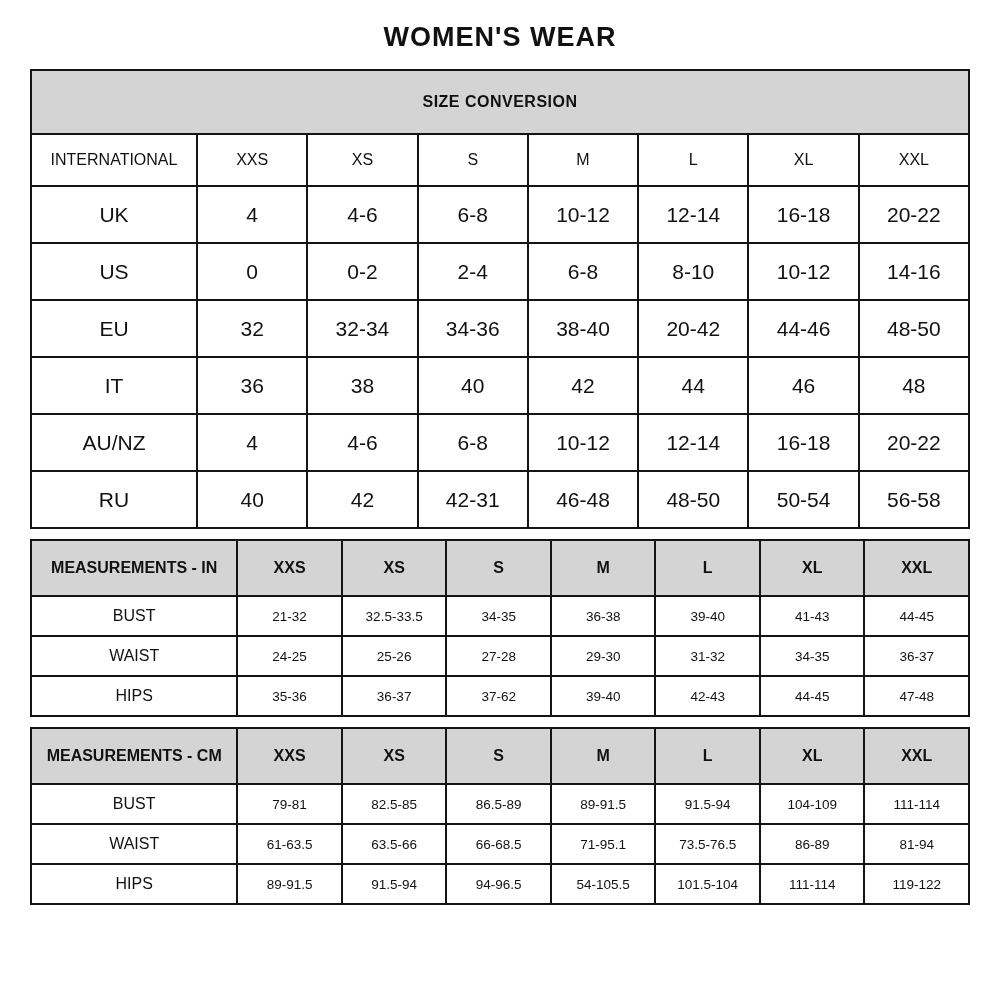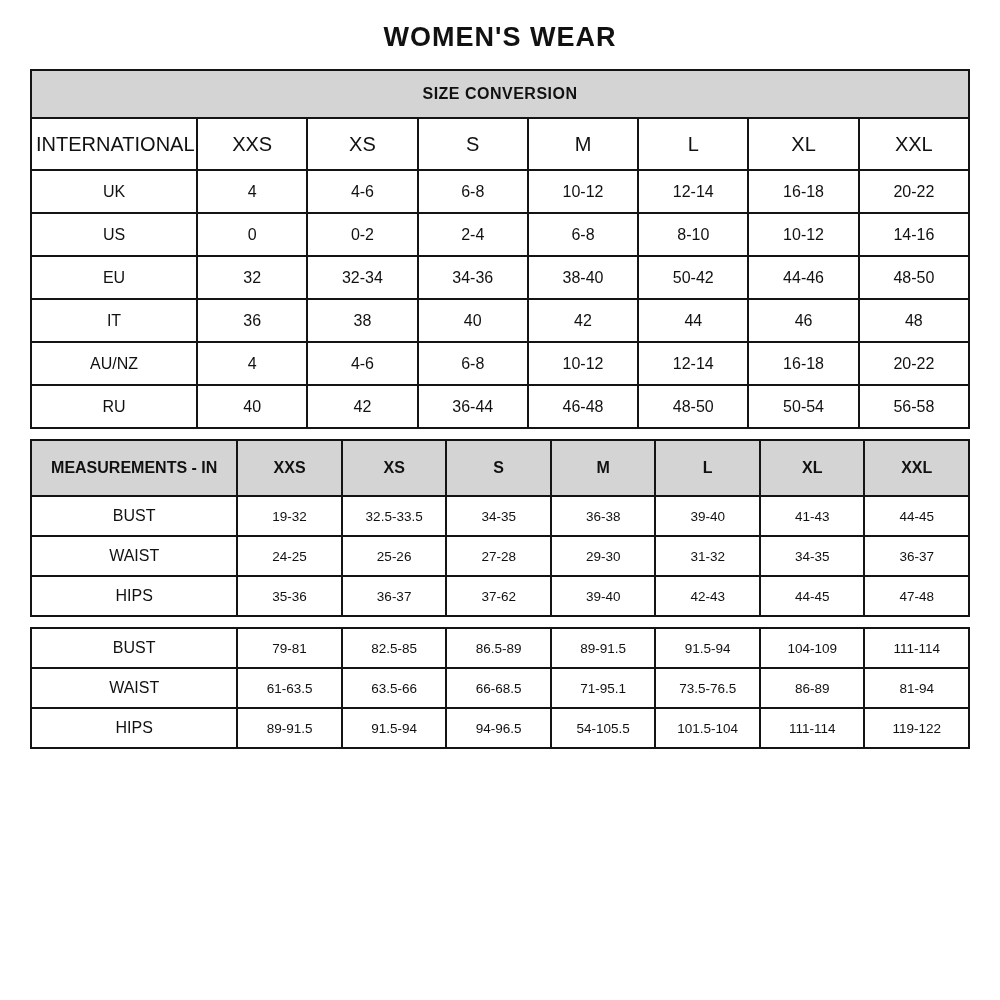--- a/index.html
+++ b/index.html
@@ -40,29 +40,29 @@
   }
   col.c-first{ width:17.7%; }
   col.c-first-wide{ width:22%; }
 
   
   .caption{
     background:var(--header-bg);
     font-weight:bold;
     font-size:16px;
     letter-spacing:0.5px;
-    height:48px;
+    height:64px;
   }
   .conv .headrow td{
     height:52px;
-    font-size:20px;
+    font-size:16px;
   }
   .conv .datarow td{
-    height:43px;
-    font-size:16px;
+    height:57px;
+    font-size:21px;
   }
 
   
   .meas .headrow td{
     background:var(--header-bg);
     font-weight:bold;
     font-size:16px;
     height:56px;
   }
   .meas .datarow td{
@@ -124,21 +124,21 @@
         <td>8-10</td>
         <td>10-12</td>
         <td>14-16</td>
       </tr>
       <tr class="datarow">
         <td class="rowlabel">EU</td>
         <td>32</td>
         <td>32-34</td>
         <td>34-36</td>
         <td>38-40</td>
-        <td>50-42</td>
+        <td>20-42</td>
         <td>44-46</td>
         <td>48-50</td>
       </tr>
       <tr class="datarow">
         <td class="rowlabel">IT</td>
         <td>36</td>
         <td>38</td>
         <td>40</td>
         <td>42</td>
         <td>44</td>
@@ -152,21 +152,21 @@
         <td>6-8</td>
         <td>10-12</td>
         <td>12-14</td>
         <td>16-18</td>
         <td>20-22</td>
       </tr>
       <tr class="datarow">
         <td class="rowlabel">RU</td>
         <td>40</td>
         <td>42</td>
-        <td>36-44</td>
+        <td>42-31</td>
         <td>46-48</td>
         <td>48-50</td>
         <td>50-54</td>
         <td>56-58</td>
       </tr>
     </tbody>
   </table>
 
   <table class="meas">
     <colgroup>
@@ -185,21 +185,21 @@
         <td>XXS</td>
         <td>XS</td>
         <td>S</td>
         <td>M</td>
         <td>L</td>
         <td>XL</td>
         <td>XXL</td>
       </tr>
       <tr class="datarow">
         <td class="rowlabel">BUST</td>
-        <td>19-32</td>
+        <td>21-32</td>
         <td>32.5-33.5</td>
         <td>34-35</td>
         <td>36-38</td>
         <td>39-40</td>
         <td>41-43</td>
         <td>44-45</td>
       </tr>
       <tr class="datarow">
         <td class="rowlabel">WAIST</td>
         <td>24-25</td>
@@ -228,20 +228,30 @@
       <col class="c-first-wide">
         <col>
         <col>
         <col>
         <col>
         <col>
         <col>
         <col>
     </colgroup>
     <tbody>
+      <tr class="headrow">
+        <td>MEASUREMENTS - CM</td>
+        <td>XXS</td>
+        <td>XS</td>
+        <td>S</td>
+        <td>M</td>
+        <td>L</td>
+        <td>XL</td>
+        <td>XXL</td>
+      </tr>
       <tr class="datarow">
         <td class="rowlabel">BUST</td>
         <td>79-81</td>
         <td>82.5-85</td>
         <td>86.5-89</td>
         <td>89-91.5</td>
         <td>91.5-94</td>
         <td>104-109</td>
         <td>111-114</td>
       </tr>

